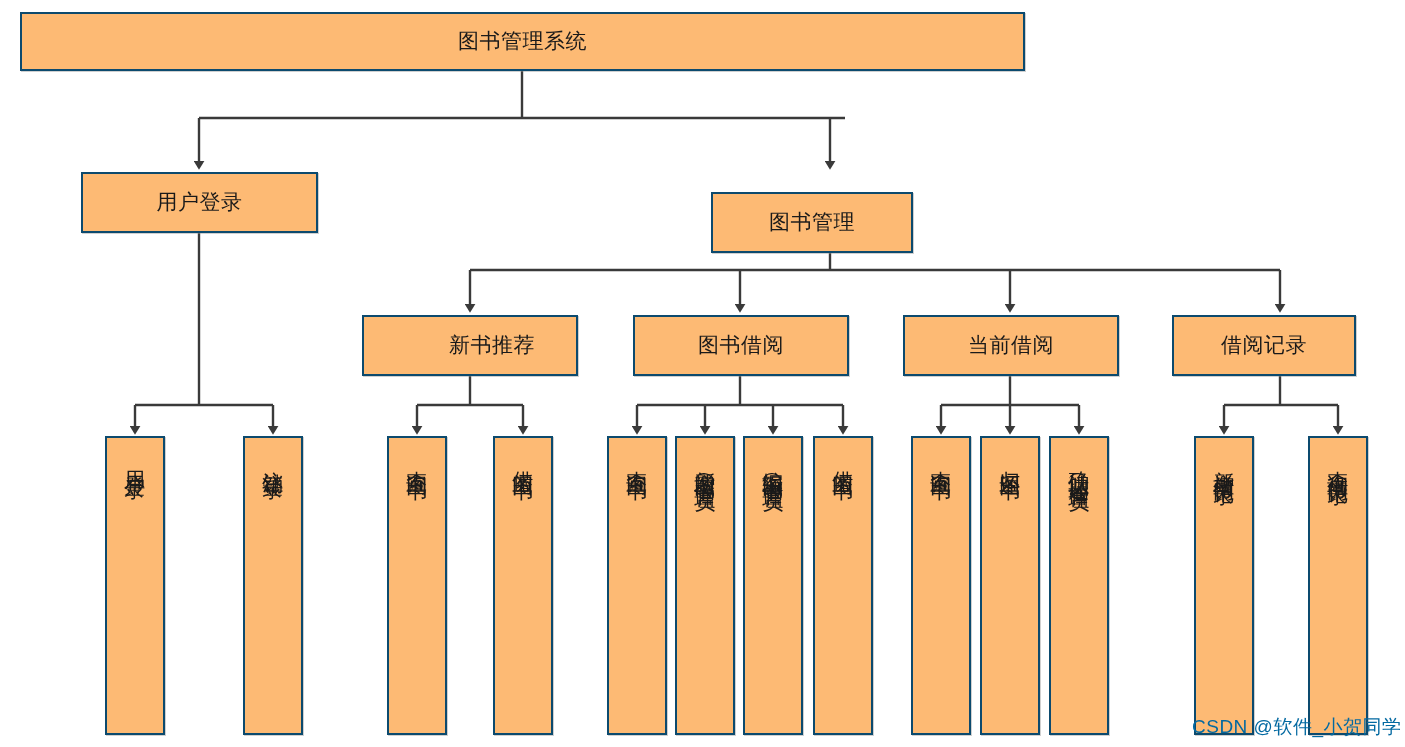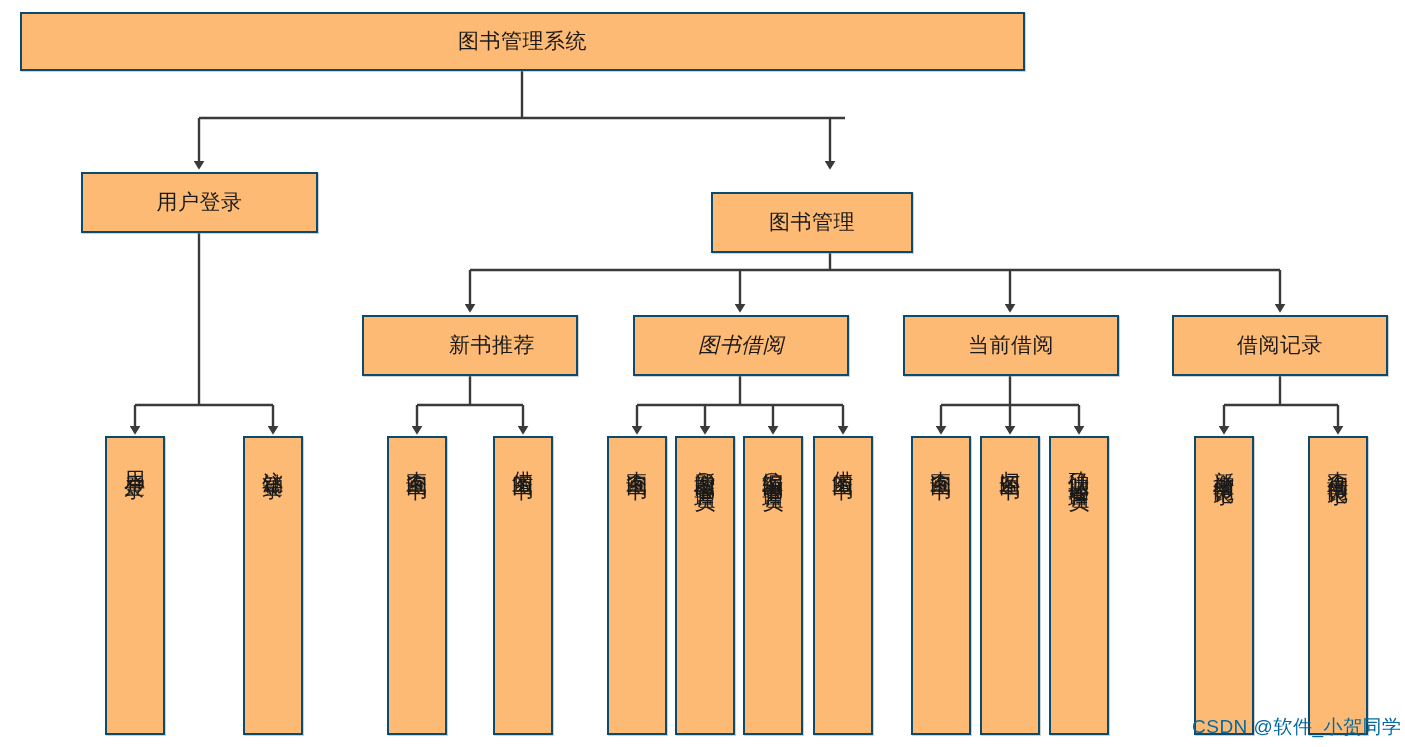--- a/index.html
+++ b/index.html
@@ -125,27 +125,27 @@
   <div class="node" style="left:81px; top:172px; width:237px; height:61px;">
     <span class="lbl">用户登录</span>
   </div>
   <div class="node" style="left:711px; top:172px; width:202px; height:61px;margin-top:20px;">
     <span class="lbl">图书管理</span>
   </div>
 
   <div class="node" style="left:362px; top:315px; width:216px; height:61px;padding-left:44px;">
     <span class="lbl">新书推荐</span>
   </div>
-  <div class="node" style="left:633px; top:315px; width:216px; height:61px;font-style:italic;">
+  <div class="node" style="left:633px; top:315px; width:216px; height:61px;">
     <span class="lbl">图书借阅</span>
   </div>
   <div class="node" style="left:903px; top:315px; width:216px; height:61px;">
     <span class="lbl">当前借阅</span>
   </div>
-  <div class="node" style="left:1172px; top:315px; width:216px; height:61px;">
+  <div class="node" style="left:1172px; top:315px; width:184px; height:61px;">
     <span class="lbl">借阅记录</span>
   </div>
 
   <div class="node vert" style="left:105px; top:436px; width:60px; height:299px;">
     <span class="lbl">用户登录</span>
   </div>
   <div class="node vert" style="left:243px; top:436px; width:60px; height:299px;">
     <span class="lbl">注销登录</span>
   </div>
 

